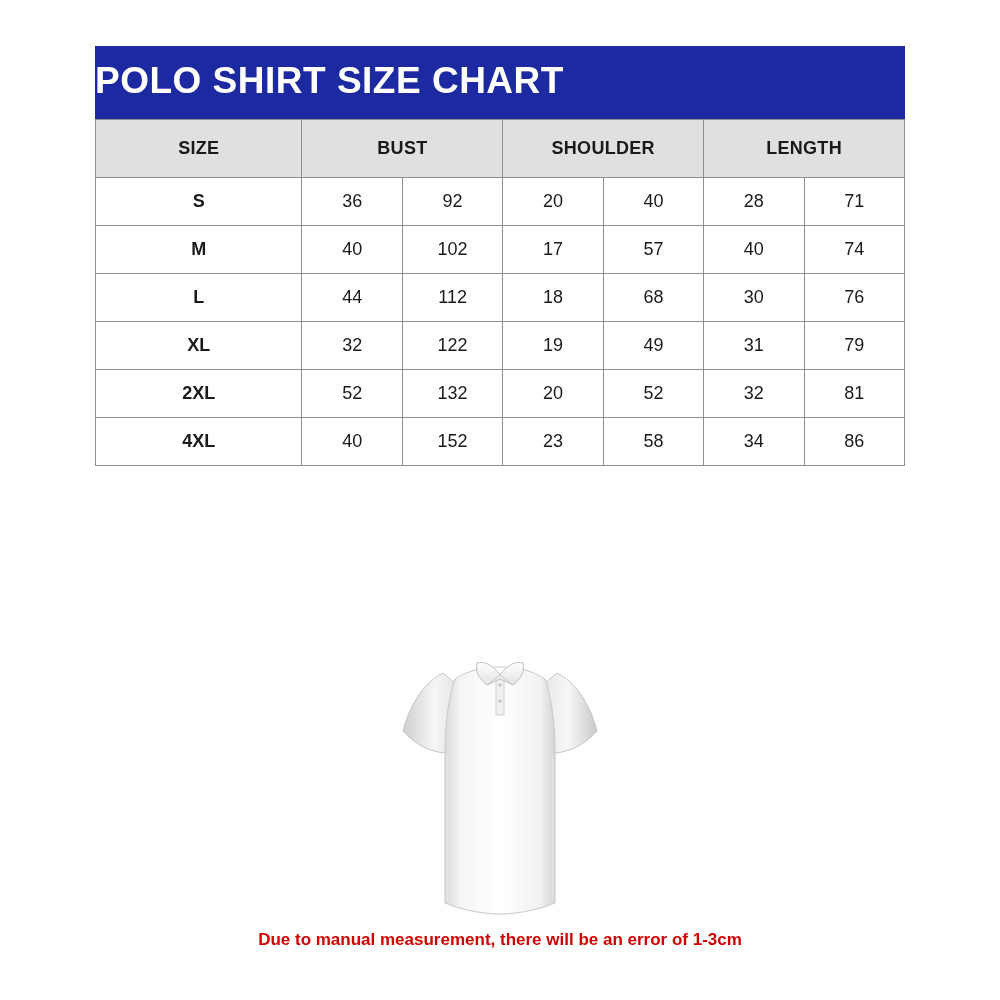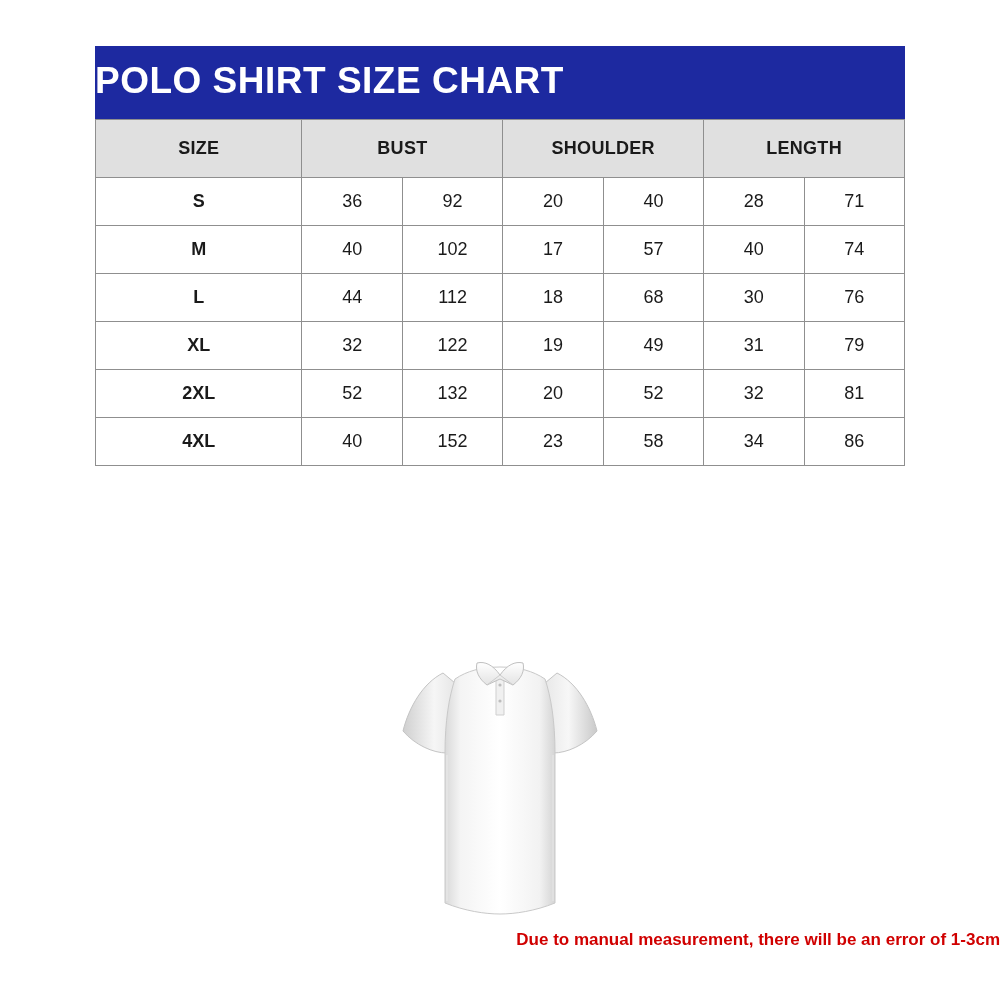--- a/index.html
+++ b/index.html
@@ -95,21 +95,21 @@
     left: 0; top: 0;
     width: 1000px; height: 1000px;
     pointer-events: none;
   }
 
   .note {
     position: absolute;
     top: 930px;
     left: 0;
     width: 1000px;
-    text-align: right;
+    text-align: center;
     color: #d00000;
     font-size: 17px;
     font-weight: bold;
   }
 </style>
 </head>
 <body>
 
 <div class="page">
 

